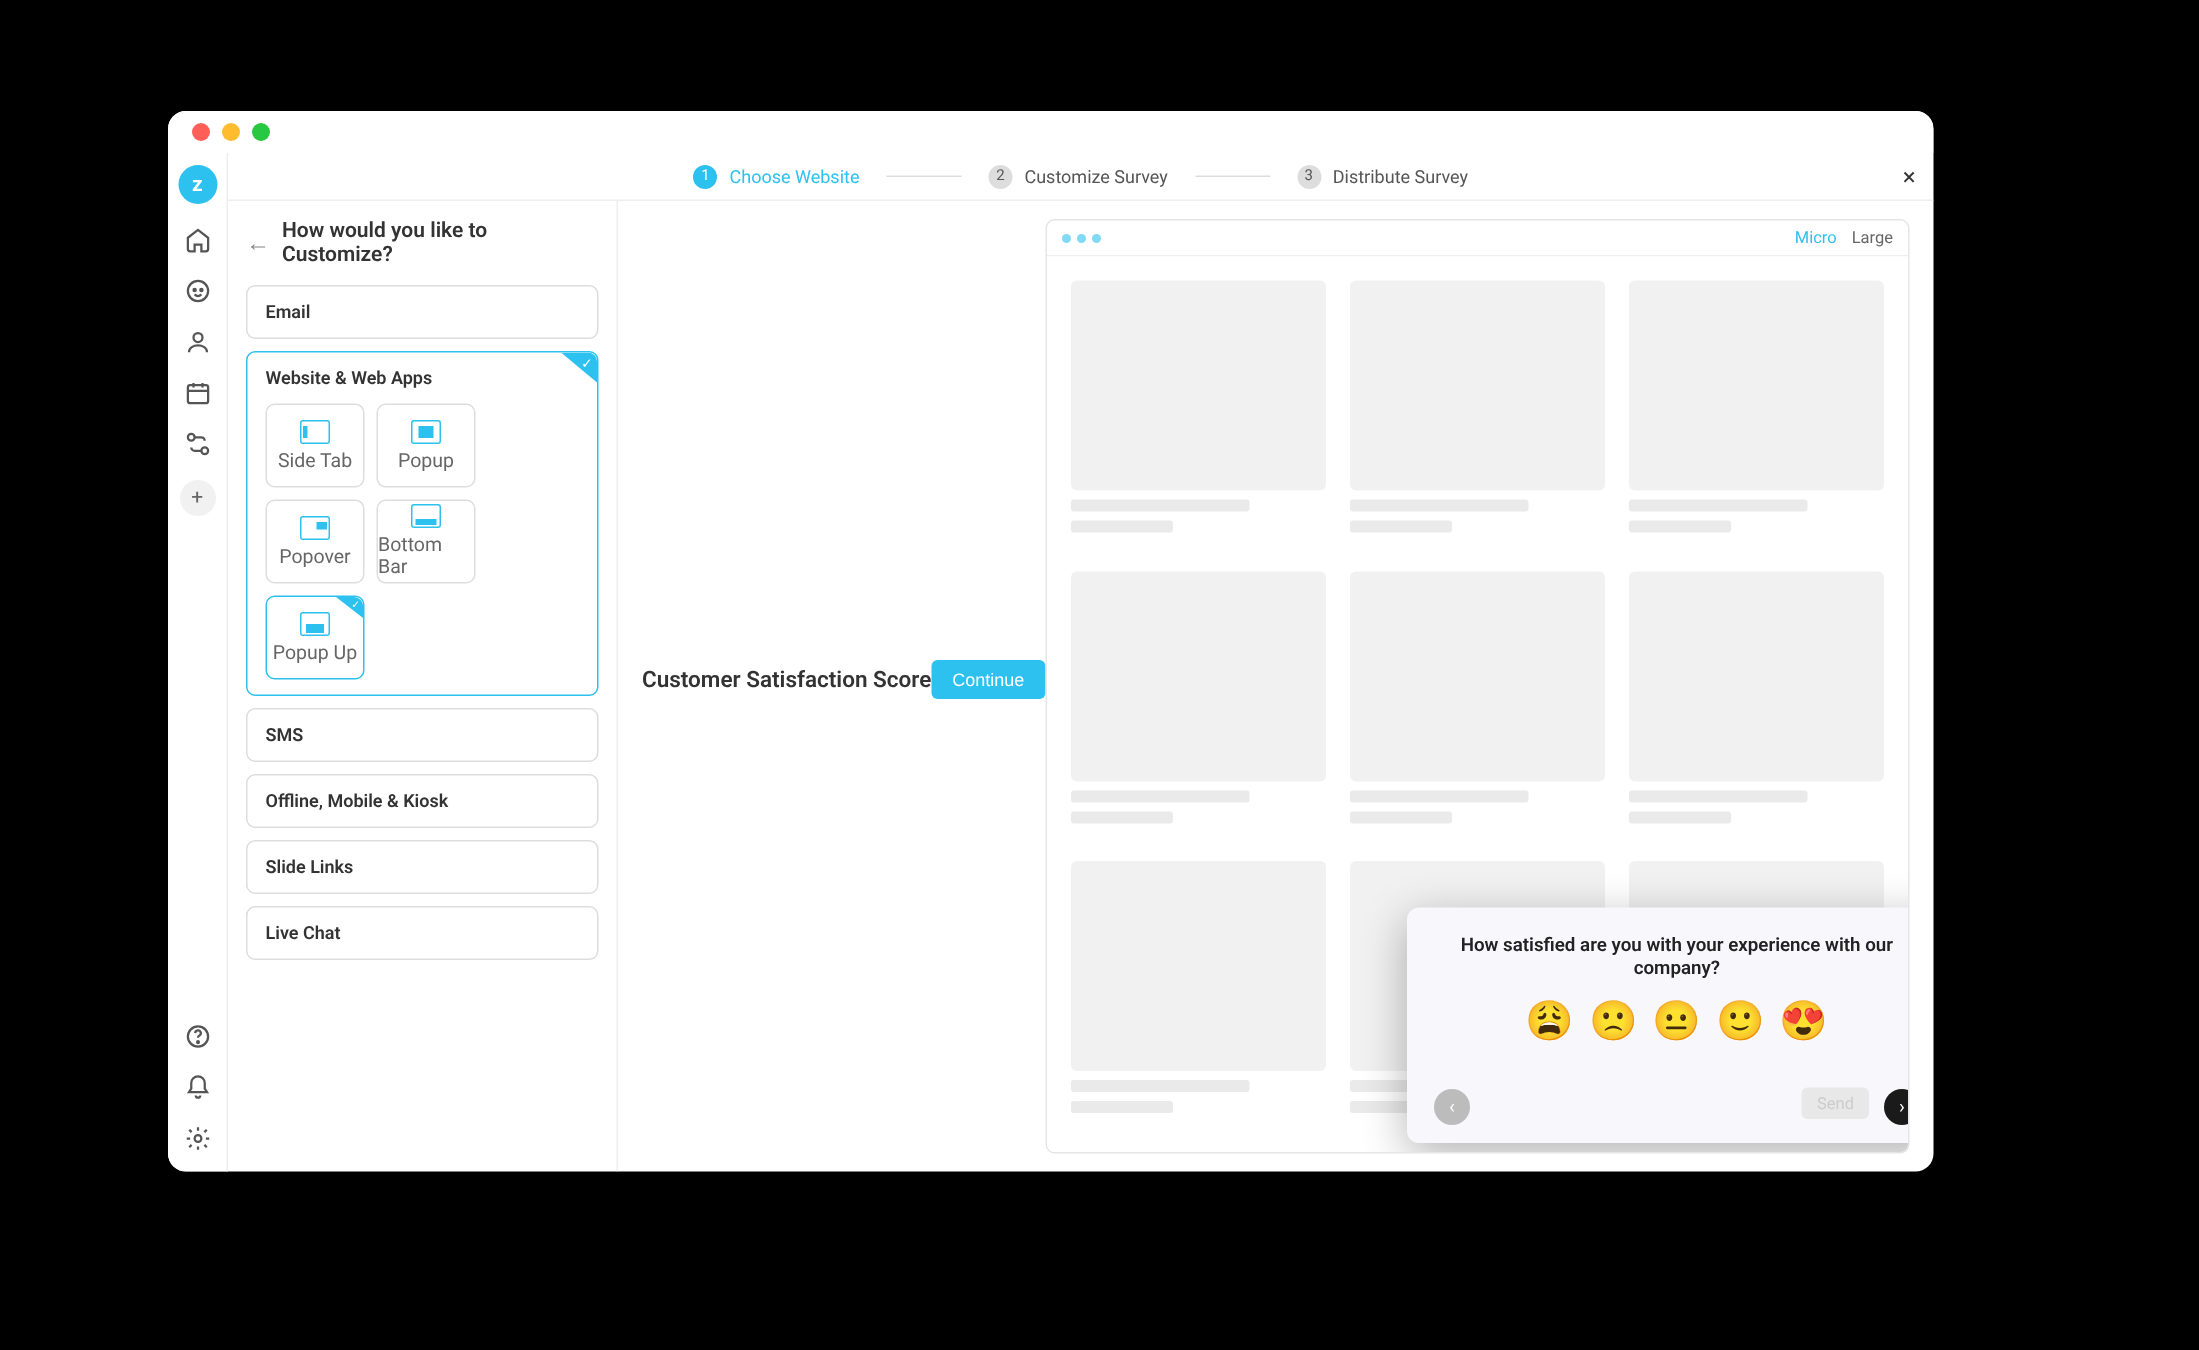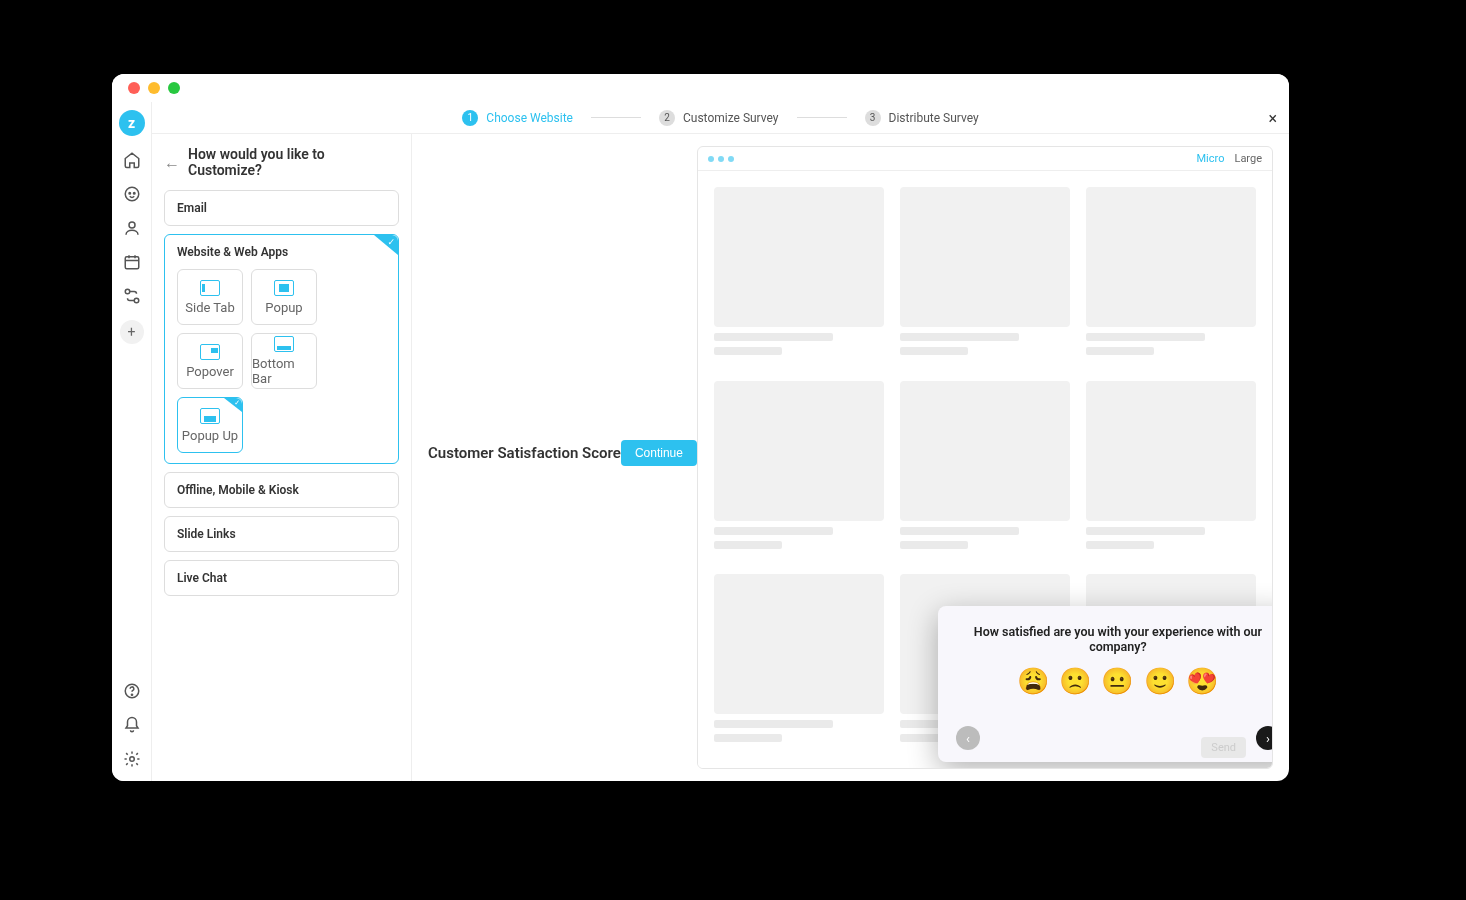--- a/index.html
+++ b/index.html
@@ -258,21 +258,21 @@
 }
 .nav-btn {
   width: 24px; height: 24px; border-radius: 50%;
   display: flex; align-items: center; justify-content: center;
   color: #fff; font-size: 13px;
   cursor: pointer;
 }
 .nav-btn.prev { background: #bcbcbc; }
 .nav-btn.next { background: #1a1a1a; }
 .pill-btn {
-  position: absolute; right: 26px; bottom: 10px;
+  position: absolute; right: 26px; bottom: 22px;
   background: #e8e8e8; color: #ccc;
   border-radius: 4px; padding: 4px 10px;
   font-size: 11px;
 }
 svg { display: block; }
 </style>
 </head>
 <body>
 
 <div class="window">
@@ -398,20 +398,23 @@
                 <div class="sub-option selected">
                   <div class="check-sm">✓</div>
                   <div class="mini-icon">
                       <div style="position:absolute;left:3px;bottom:1px;width:12px;height:6px;background:#2dc1ef"></div>
                     </div>
                   <div class="lbl2">Popup Up</div>
                 </div>
               </div>
             </div>
             <div class="channel">
+              <div class="title">SMS</div>
+            </div>
+            <div class="channel">
               <div class="title">Offline, Mobile &amp; Kiosk</div>
             </div>
             <div class="channel">
               <div class="title">Slide Links</div>
             </div>
             <div class="channel">
               <div class="title">Live Chat</div>
             </div>
           </div>
         </div>

